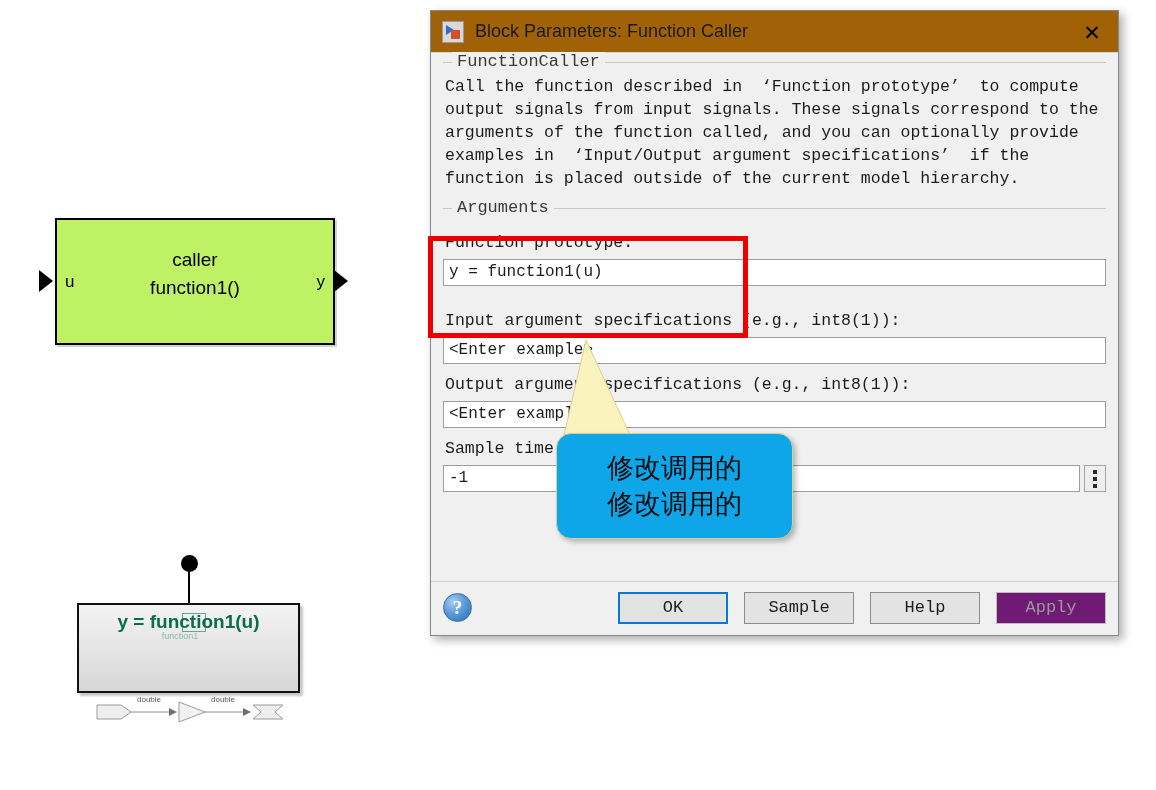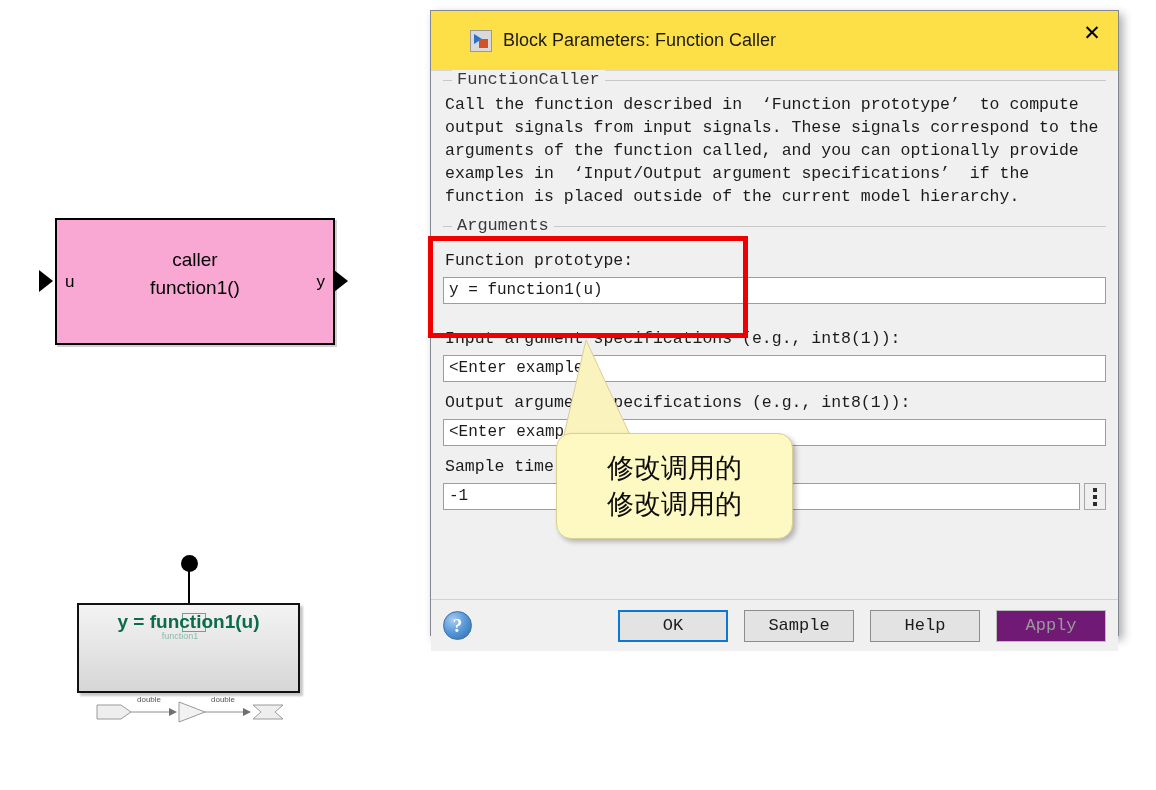--- a/index.html
+++ b/index.html
@@ -10,21 +10,21 @@
     font-family: "Liberation Sans", sans-serif;
     overflow: hidden;
   }
   #root { position: relative; width: 1156px; height: 790px; }
 
   
   .fc-block {
     position: absolute;
     left: 55px; top: 218px;
     width: 280px; height: 127px;
-    background: #f9a8d4;
+    background: #bef264;
     border: 2px solid #000000;
     box-shadow: 2px 2px 0 rgba(0,0,0,0.18);
   }
   .fc-center {
     position: absolute;
     left: 0; right: 0; top: 26px;
     text-align: center;
     font-size: 19px;
     color: #000;
     line-height: 28px;
@@ -102,23 +102,23 @@
   .dialog {
     position: absolute;
     left: 430px; top: 10px;
     width: 689px; height: 626px;
     background: #f0f0f0;
     border: 1px solid #828790;
     box-shadow: 4px 4px 9px rgba(0,0,0,0.32);
   }
   .titlebar {
     position: relative;
-    height: 59px;
-    background: #fde047;
-    display: flex; align-items: center; padding-left: 28px;
+    height: 41px;
+    background: #a16207;
+    display: flex; align-items: center;
   }
   .tb-icon {
     margin-left: 11px; width: 22px; height: 22px;
     position: relative;
     background: #d9d9d9;
     border: 1px solid #9a9a9a;
   }
   .tb-icon .tri {
     position: absolute; left: 3px; top: 3px;
     width: 0; height: 0;
@@ -238,21 +238,21 @@
     left: 428px; top: 236px;
     width: 320px; height: 102px;
     border: 5px solid #ee0000;
     z-index: 40;
     pointer-events: none;
   }
   .callout {
     position: absolute;
     left: 556px; top: 433px;
     width: 237px; height: 106px;
-    background: #fef9c3;
+    background: #0ea5e9;
     border: 1px solid #d8cf93;
     border-radius: 15px;
     box-shadow: 3px 3px 5px rgba(0,0,0,0.25);
     z-index: 45;
     display: flex; flex-direction: column;
     align-items: center; justify-content: center;
   }
   .callout div {
     font-family: "DejaVu Sans", sans-serif;
     font-size: 27px;

